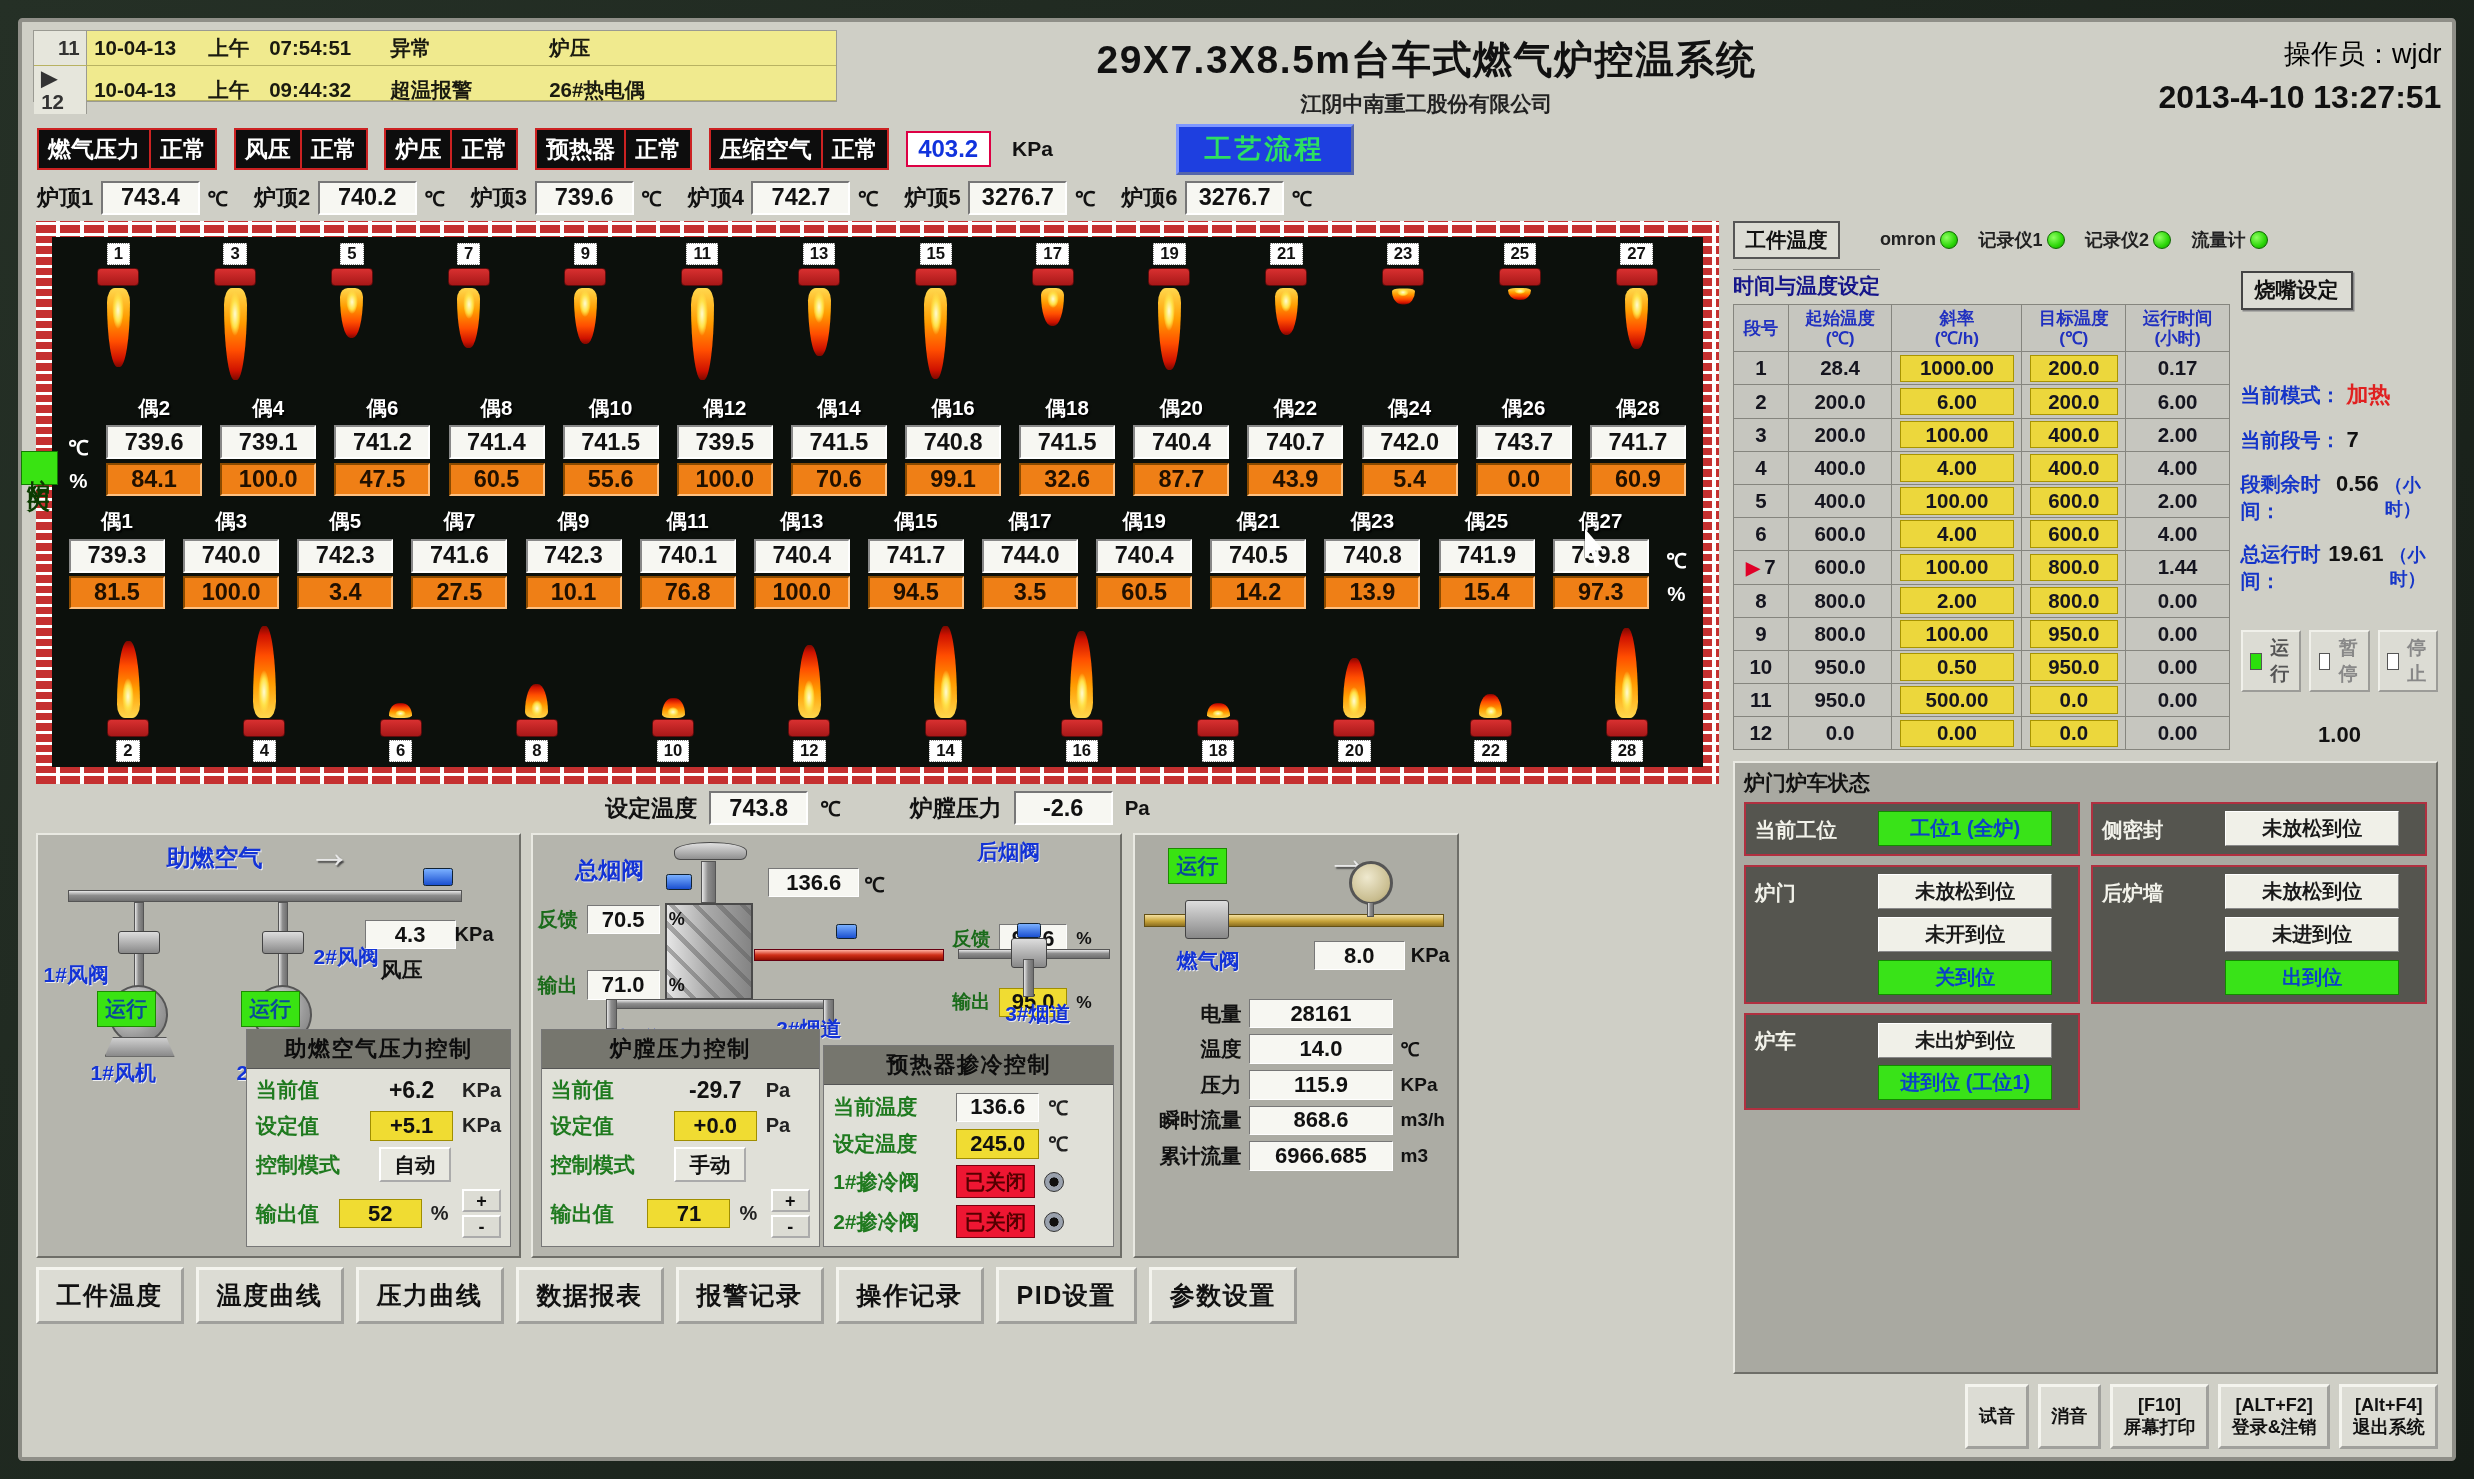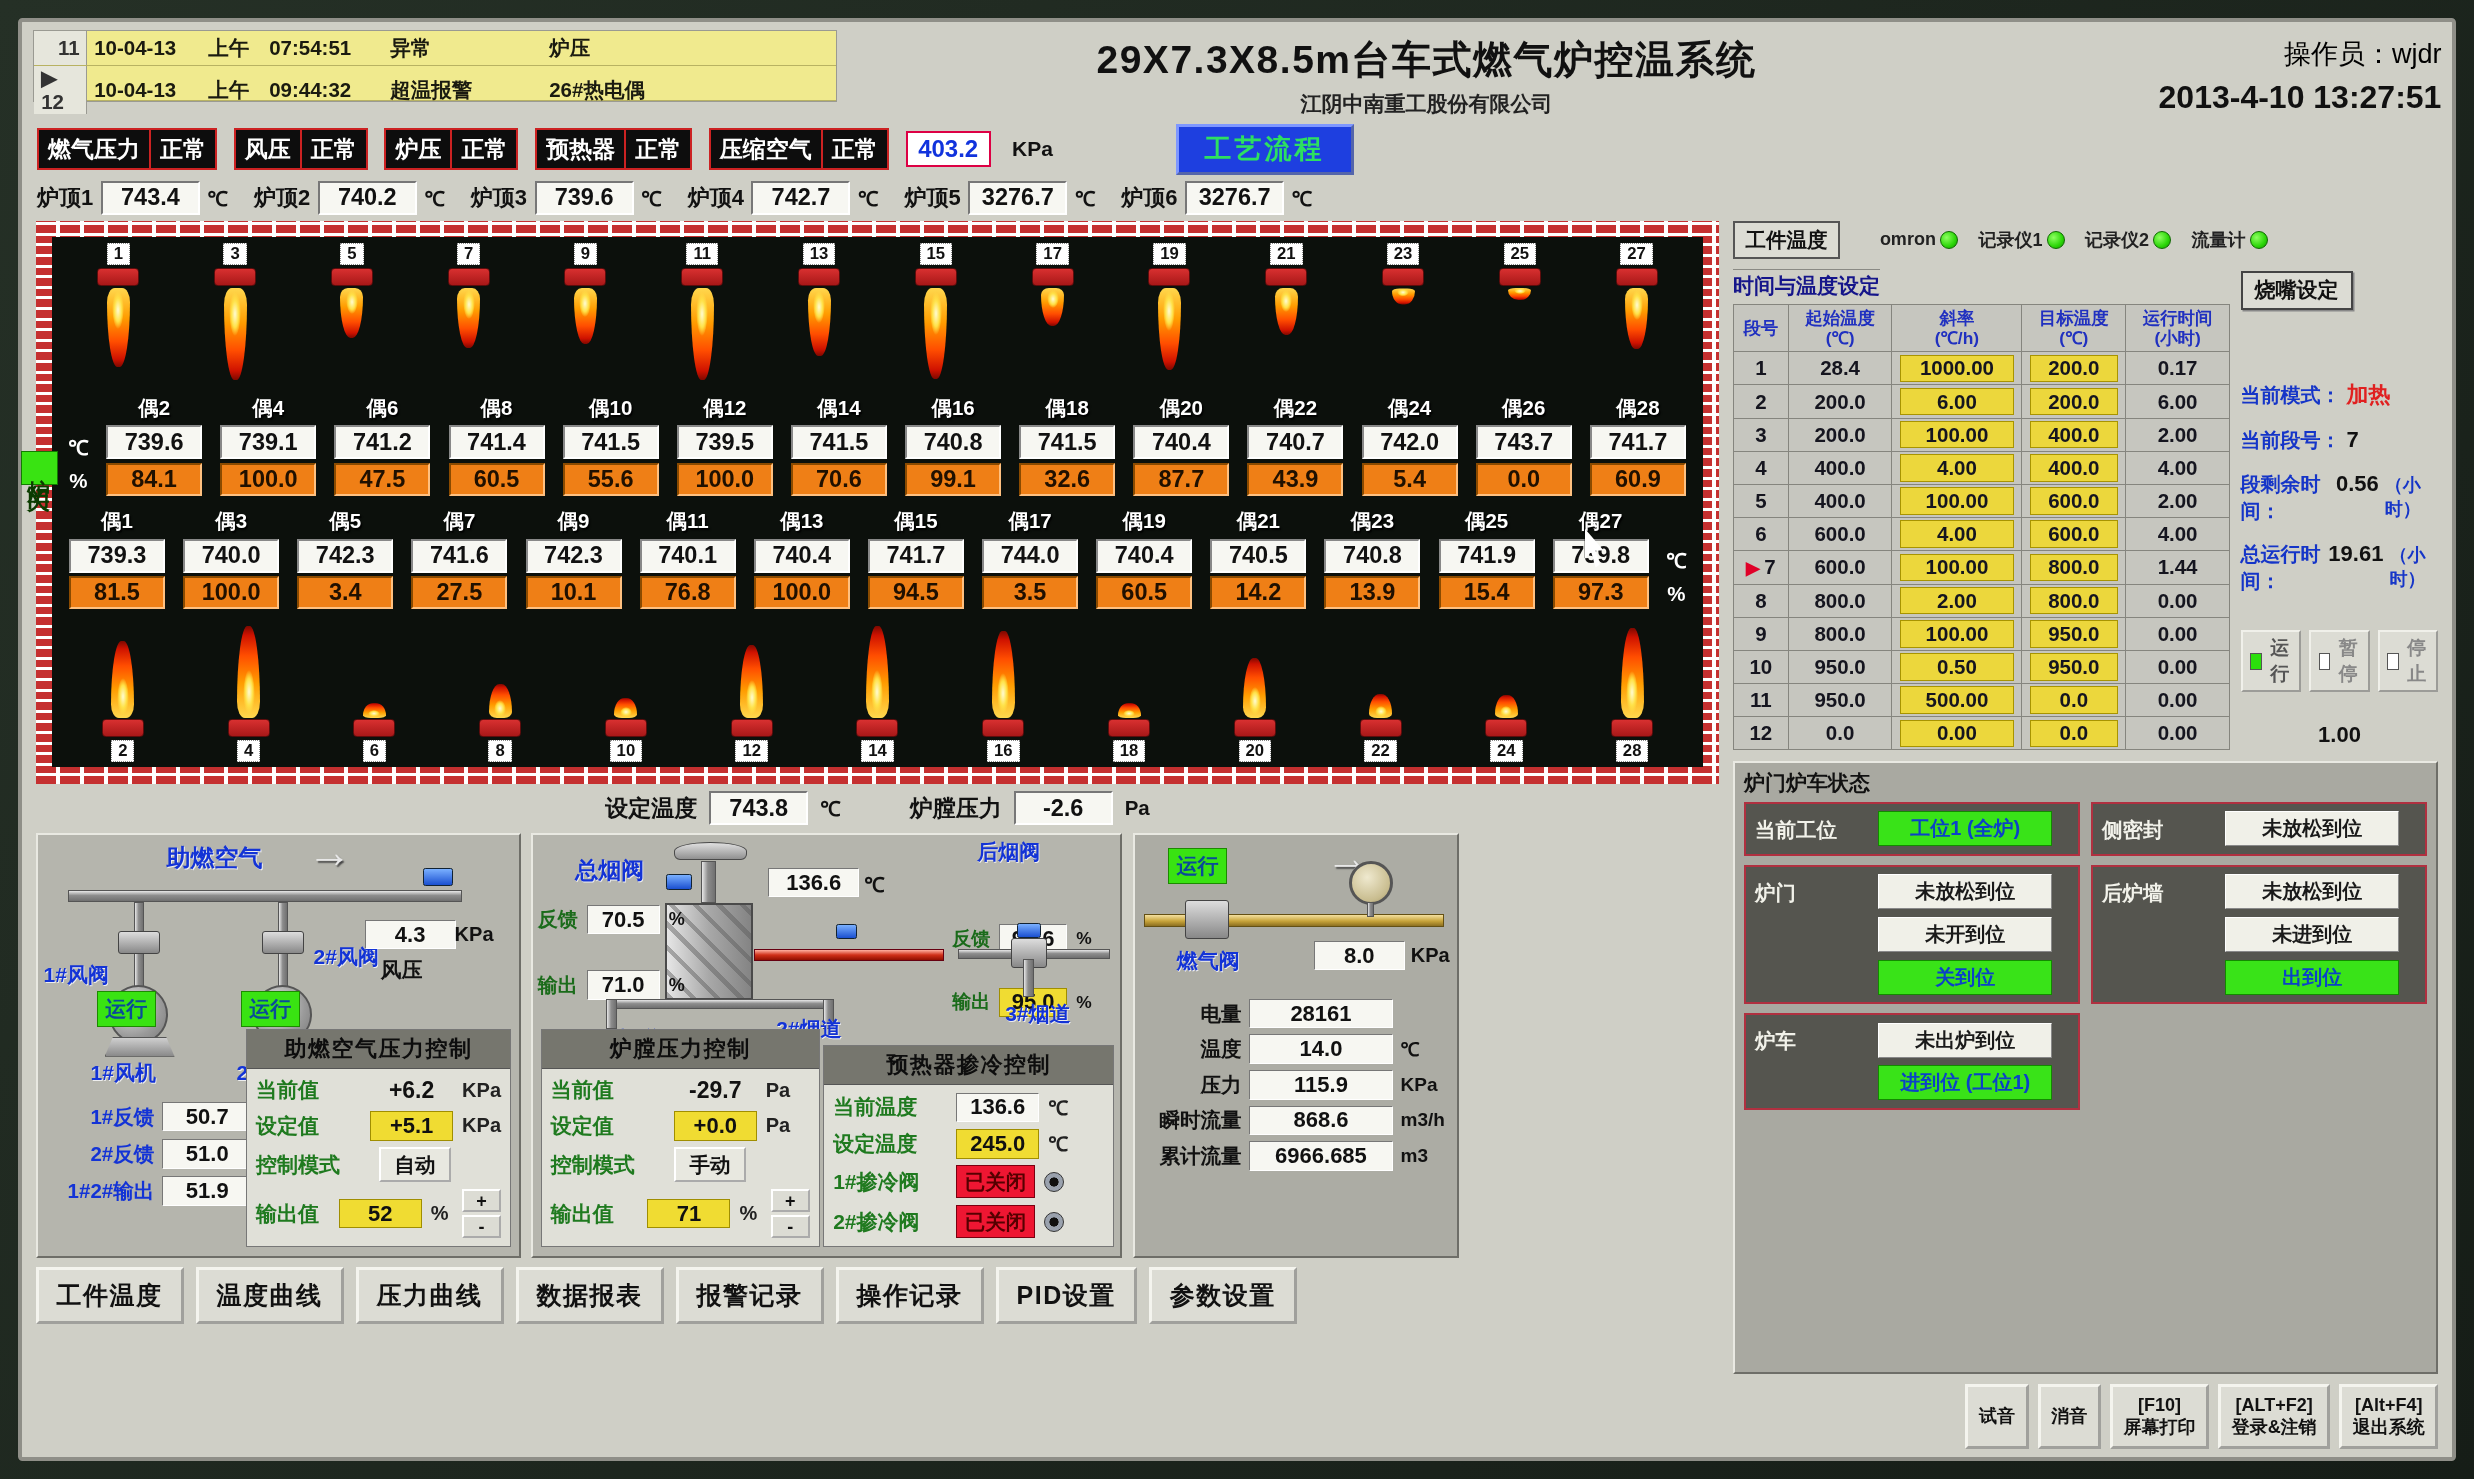--- a/index.html
+++ b/index.html
@@ -578,25 +578,20 @@
                   <div class="flame flame-up" style="height: 60px;"></div>
                   <div class="b-brick"></div>
                   <span class="b-tag">20</span>
                 </div>
                 <div class="burner b-bot">
                   <div class="flame flame-up" style="height: 23.4px;"></div>
                   <div class="b-brick"></div>
                   <span class="b-tag">22</span>
                 </div>
                 <div class="burner b-bot">
-                  <div class="flame flame-up" style="height: 23px;"></div>
-                  <div class="b-brick"></div>
-                  <span class="b-tag">24</span>
-                </div>
-                <div class="burner b-bot">
                   <div class="flame flame-up" style="height: 90px;"></div>
                   <div class="b-brick"></div>
                   <span class="b-tag">28</span>
                 </div>
               </div>
           <div class="cursor"></div>
         </div>
       </div>
 
       <div class="fstat-line">
@@ -628,37 +623,20 @@
             <div class="fan-base" style="left:67px;top:202px;"></div>
             <div class="fan-base" style="left:211px;top:202px;"></div>
             <span class="run-tag" style="left:59px;top:156px;">运行</span>
             <span class="run-tag" style="left:203px;top:156px;">运行</span>
             <span class="blue-lbl" style="left:53px;top:224px;">1#风机</span>
             <span class="blue-lbl" style="left:199px;top:224px;">2#风机</span>
             <span class="wbox abs" style="left:318px;top:85px;width:91px;margin-left:9px;">4.3</span>
             <span class="abs" style="left:417px;top:88px;font-size:20px;font-weight:bold;color:#111;">KPa</span>
             <span class="abs" style="left:343px;top:121px;font-size:21px;font-weight:bold;color:#111;">风压</span>
           </div>
-          <div class="fb-list" id="air-feedback" style="top:267px;">
-                <div class="fb-row">
-                  <span class="lbl">1#反馈</span>
-                  <span class="wbox">50.7</span>
-                  <span class="unit">%</span>
-                </div>
-                <div class="fb-row">
-                  <span class="lbl">2#反馈</span>
-                  <span class="wbox">51.0</span>
-                  <span class="unit">%</span>
-                </div>
-                <div class="fb-row">
-                  <span class="lbl">1#2#输出</span>
-                  <span class="wbox">51.9</span>
-                  <span class="unit">%</span>
-                </div>
-              </div>
           <div class="ctl" id="air-control" style="right:7.6px;bottom:9px;width:265px;">
                 <div class="ctl-title">助燃空气压力控制</div>
                 <div class="ctl-body">
                   <div class="ctl-row">
                     <span class="lbl">当前值</span>
                     <span class="val">+6.2</span>
                     <span class="unit">KPa</span>
                   </div>
                   <div class="ctl-row">
                     <span class="lbl">设定值</span>

